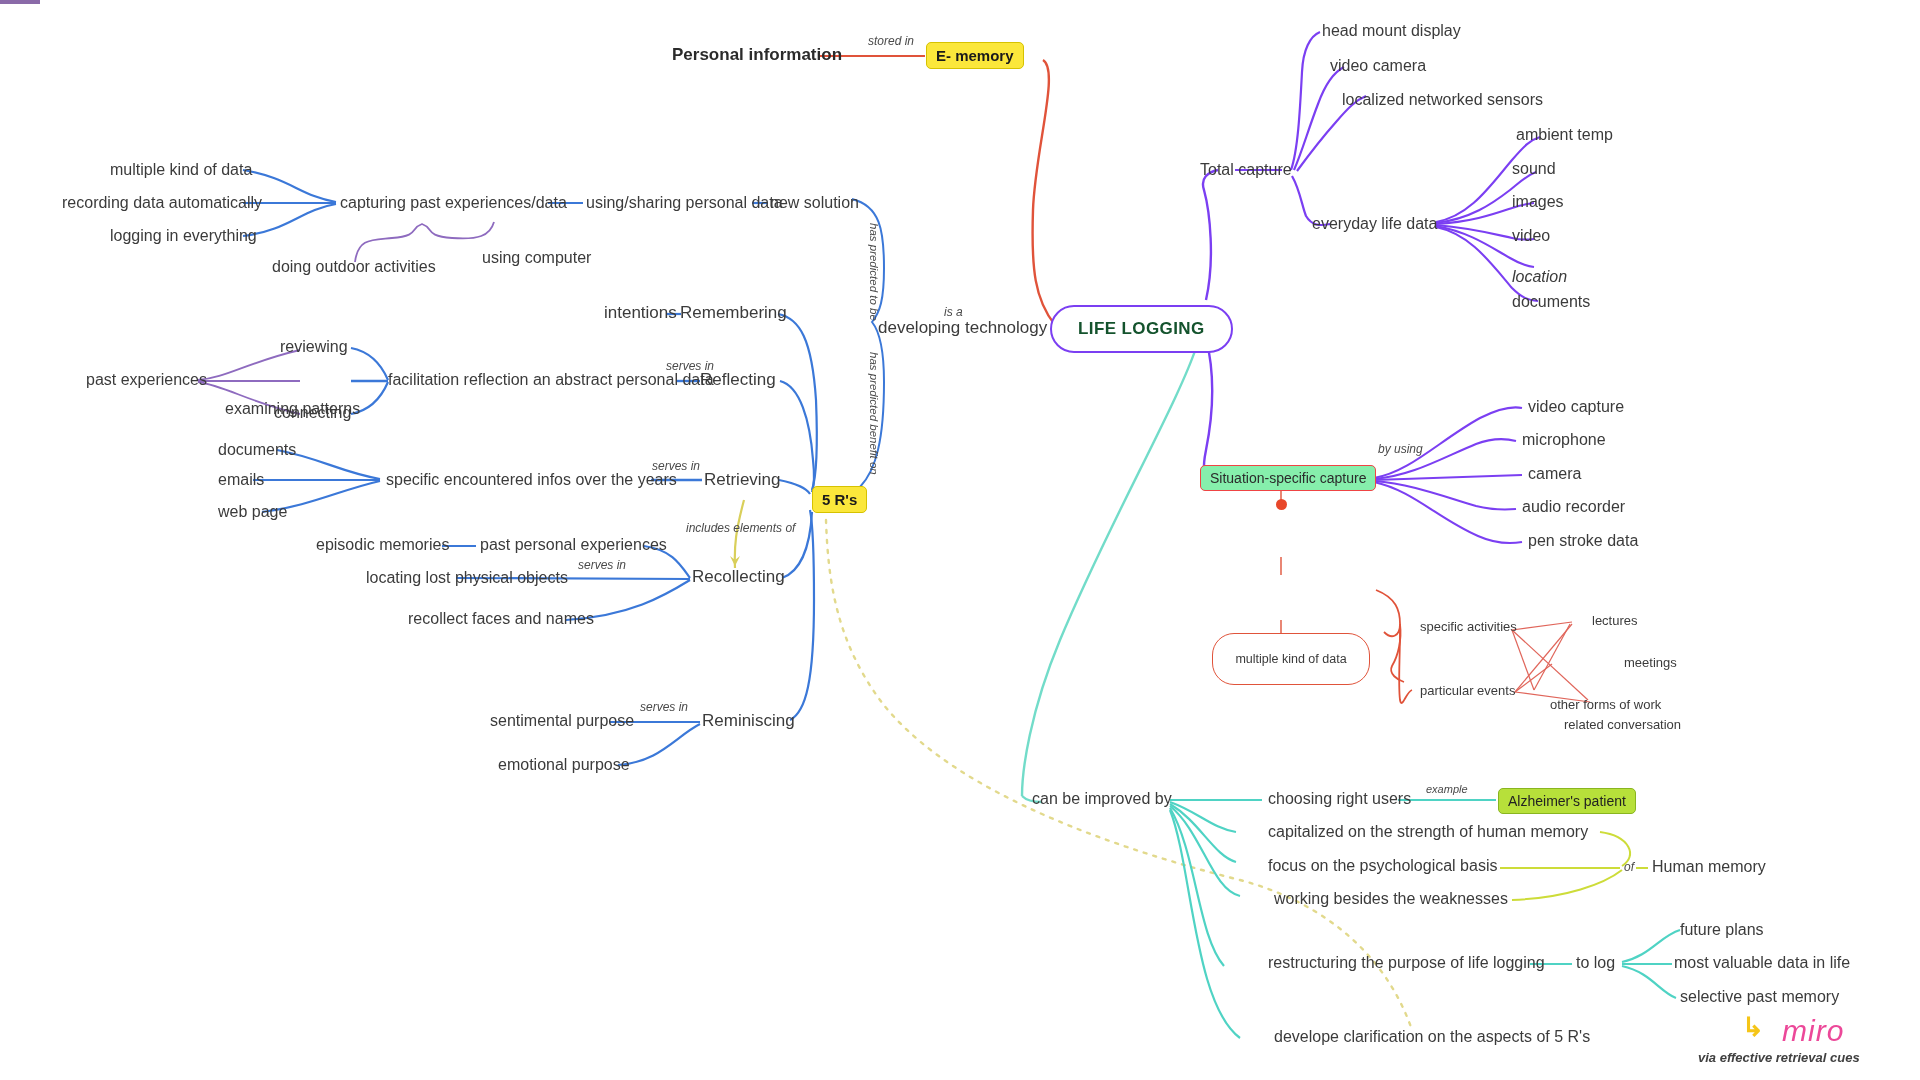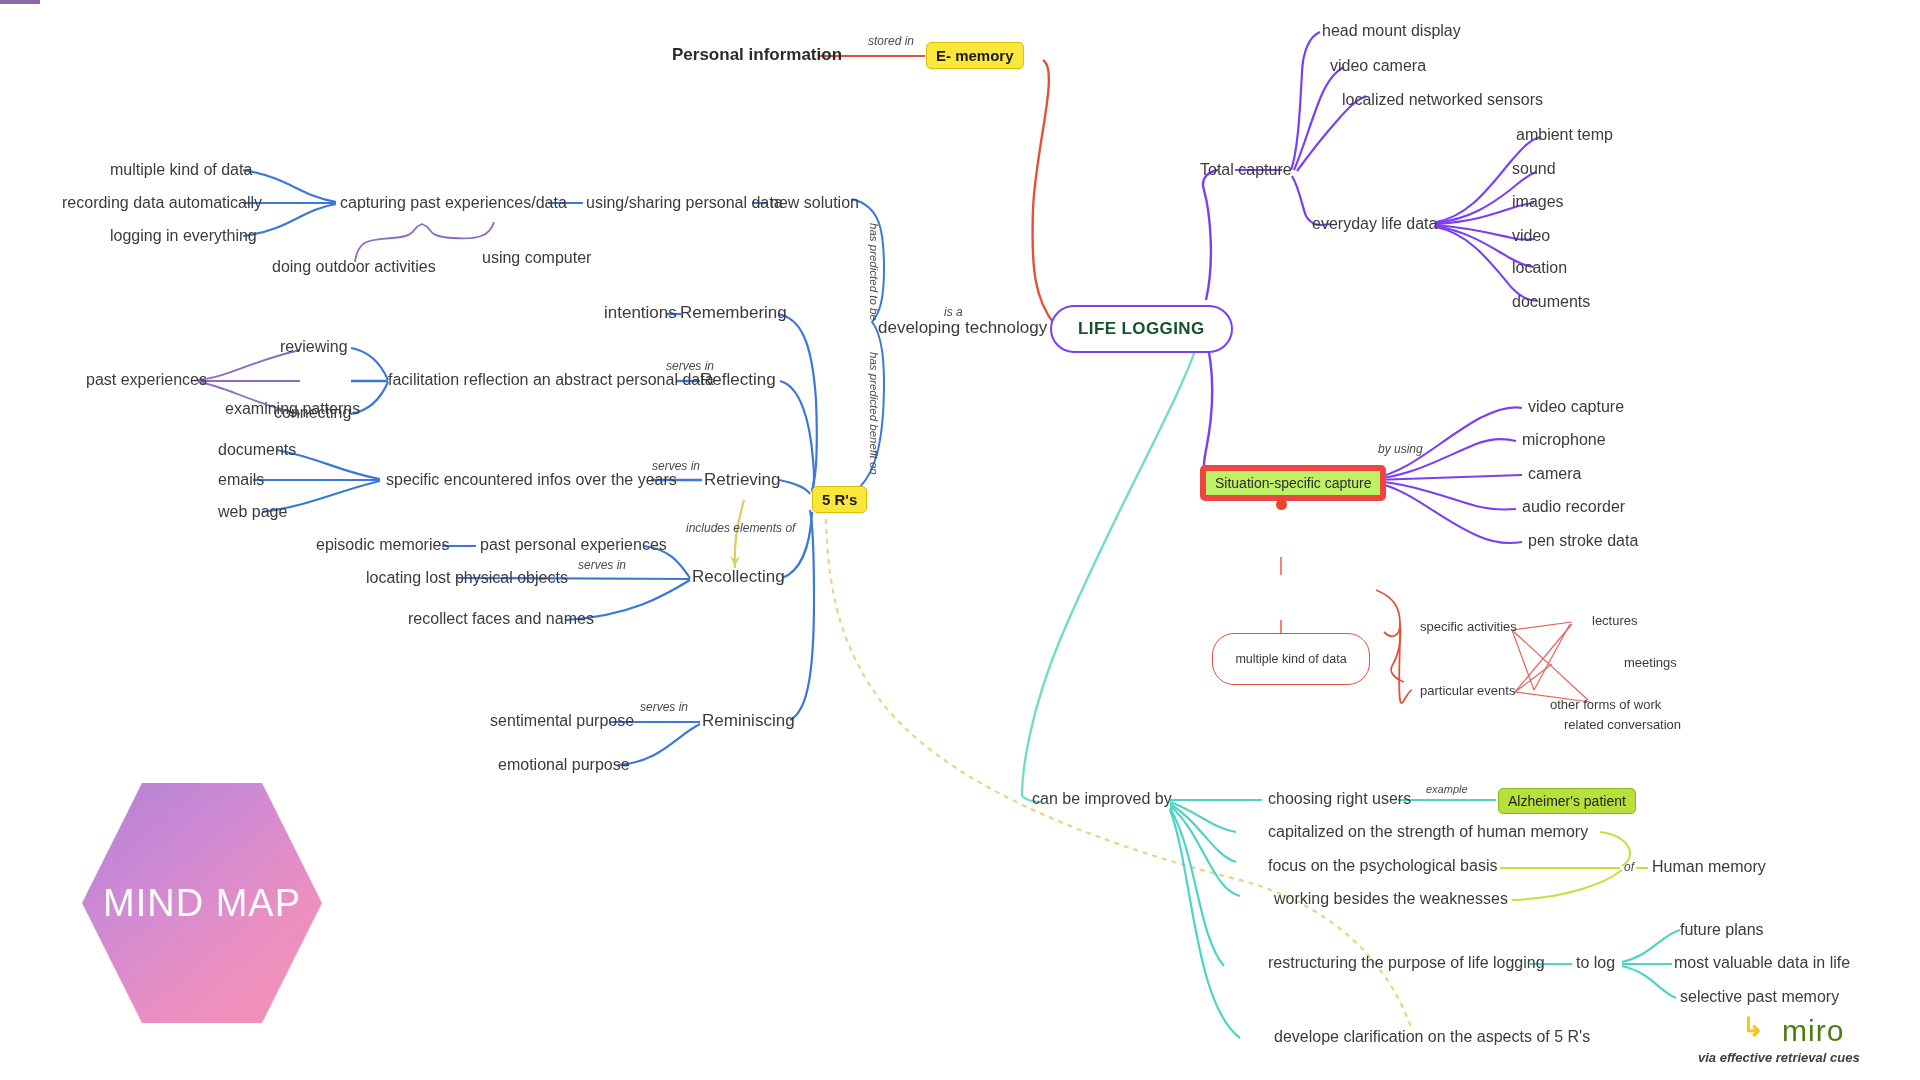--- a/index.html
+++ b/index.html
@@ -10,33 +10,33 @@
   .n-lg{font-size:17px;}
   .n-md{font-size:16px;}
   .n-sm{font-size:13px;}
   .rel{position:absolute;font-style:italic;font-size:12px;color:#4a4a4a;white-space:nowrap;}
   .rel-sm{font-size:11px;}
   .vrel{position:absolute;font-style:italic;font-size:11.5px;color:#4a4a4a;white-space:nowrap;
         transform-origin:0 0;}
   .chip{position:absolute;white-space:nowrap;font-weight:bold;border-radius:5px;
         padding:4px 9px;font-size:15px;color:#1a1a1a;}
   .chip-yellow{background:#fbe73b;border:1.5px solid #d6c200;}
-  .chip-amber{background:#bef264;border:6px solid #ef4444;color:#2b2b2b;font-weight:normal;font-size:14px;}
+  .chip-amber{background:#86efac;border:1px solid #ef4444;color:#2b2b2b;font-weight:normal;font-size:14px;}
   .chip-green{background:#b7e03a;border:1.5px solid #89b520;color:#222;font-weight:normal;font-size:14px;}
   .pill{position:absolute;border:2.5px solid #7b3ff2;border-radius:26px;background:#fff;
         padding:12px 26px;font-weight:bold;font-size:17px;letter-spacing:.4px;color:#14532d;}
   .rbox{position:absolute;border:1.6px solid #e0533a;border-radius:22px;background:#fff;
         font-size:12.5px;color:#3a3a3a;display:flex;align-items:center;justify-content:center;}
   .bold-node{font-weight:bold;font-size:17px;color:#2b2b2b;}
   .hex{position:absolute;width:240px;height:250px;
        background:linear-gradient(140deg,#b07fd4 0%,#cf8ad4 35%,#ec8fc0 70%,#f48fb5 100%);
        clip-path:polygon(25% 2%,75% 2%,100% 50%,75% 98%,25% 98%,0% 50%);
        display:flex;align-items:center;justify-content:center;}
   .hex span{color:#fff;font-size:38px;letter-spacing:1px;}
-  .miro{position:absolute;font-size:30px;color:#4d7c0f;letter-spacing:1px;}
+  .miro{position:absolute;font-size:30px;color:#ec4899;letter-spacing:1px;font-style:italic;}
   .miro-arrow{position:absolute;color:#f5c518;font-size:26px;font-weight:bold;}
   .footnote{position:absolute;font-style:italic;font-weight:bold;font-size:13px;color:#404040;white-space:nowrap;}
   .topbar{position:absolute;left:0;top:0;width:40px;height:4px;background:#8a6aa8;}
   .reddot{position:absolute;width:11px;height:11px;border-radius:50%;background:#e8472a;}
 </style>
 </head>
 <body>
 
 <div id="board">
 
@@ -211,21 +211,21 @@
 
   <div class="node n-md" style="left:1200px;top:161px;">Total capture</div>
   <div class="node n-md" style="left:1322px;top:22px;">head mount display</div>
   <div class="node n-md" style="left:1330px;top:57px;">video camera</div>
   <div class="node n-md" style="left:1342px;top:91px;">localized networked sensors</div>
   <div class="node n-md" style="left:1312px;top:215px;">everyday life data</div>
   <div class="node n-md" style="left:1516px;top:126px;">ambient temp</div>
   <div class="node n-md" style="left:1512px;top:160px;">sound</div>
   <div class="node n-md" style="left:1512px;top:193px;">images</div>
   <div class="node n-md" style="left:1512px;top:227px;">video</div>
-  <div class="node n-md" style="left:1512px;top:259px;">location</div>
+  <div class="node n-md" style="left:1512px;top:268px;font-style:italic;">location</div>
   <div class="node n-md" style="left:1512px;top:293px;">documents</div>
 
   <div class="chip chip-amber" style="left:1200px;top:465px;">Situation-specific capture</div>
   <div class="rel" style="left:1378px;top:442px;">by using</div>
   <div class="node n-md" style="left:1528px;top:398px;">video capture</div>
   <div class="node n-md" style="left:1522px;top:431px;">microphone</div>
   <div class="node n-md" style="left:1528px;top:465px;">camera</div>
   <div class="node n-md" style="left:1522px;top:498px;">audio recorder</div>
   <div class="node n-md" style="left:1528px;top:532px;">pen stroke data</div>
 
@@ -251,21 +251,18 @@
   <div class="chip chip-green" style="left:1498px;top:788px;">Alzheimer's patient</div>
 
   <div class="rel" style="left:1624px;top:860px;">of</div>
   <div class="node n-md" style="left:1652px;top:858px;">Human memory</div>
 
   <div class="node n-md" style="left:1576px;top:954px;">to log</div>
   <div class="node n-md" style="left:1680px;top:921px;">future plans</div>
   <div class="node n-md" style="left:1674px;top:954px;">most valuable data in life</div>
   <div class="node n-md" style="left:1680px;top:988px;">selective past memory</div>
 
-  <div class="hex" style="left:82px;top:778px;">
-    <span>MIND MAP</span>
-  </div>
 
   <div class="miro-arrow" style="left:1742px;top:1012px;">↳</div>
   <div class="miro" style="left:1782px;top:1014px;">miro</div>
   <div class="footnote" style="left:1698px;top:1050px;">via effective retrieval cues</div>
 
 </div>
 
 </body></html>

